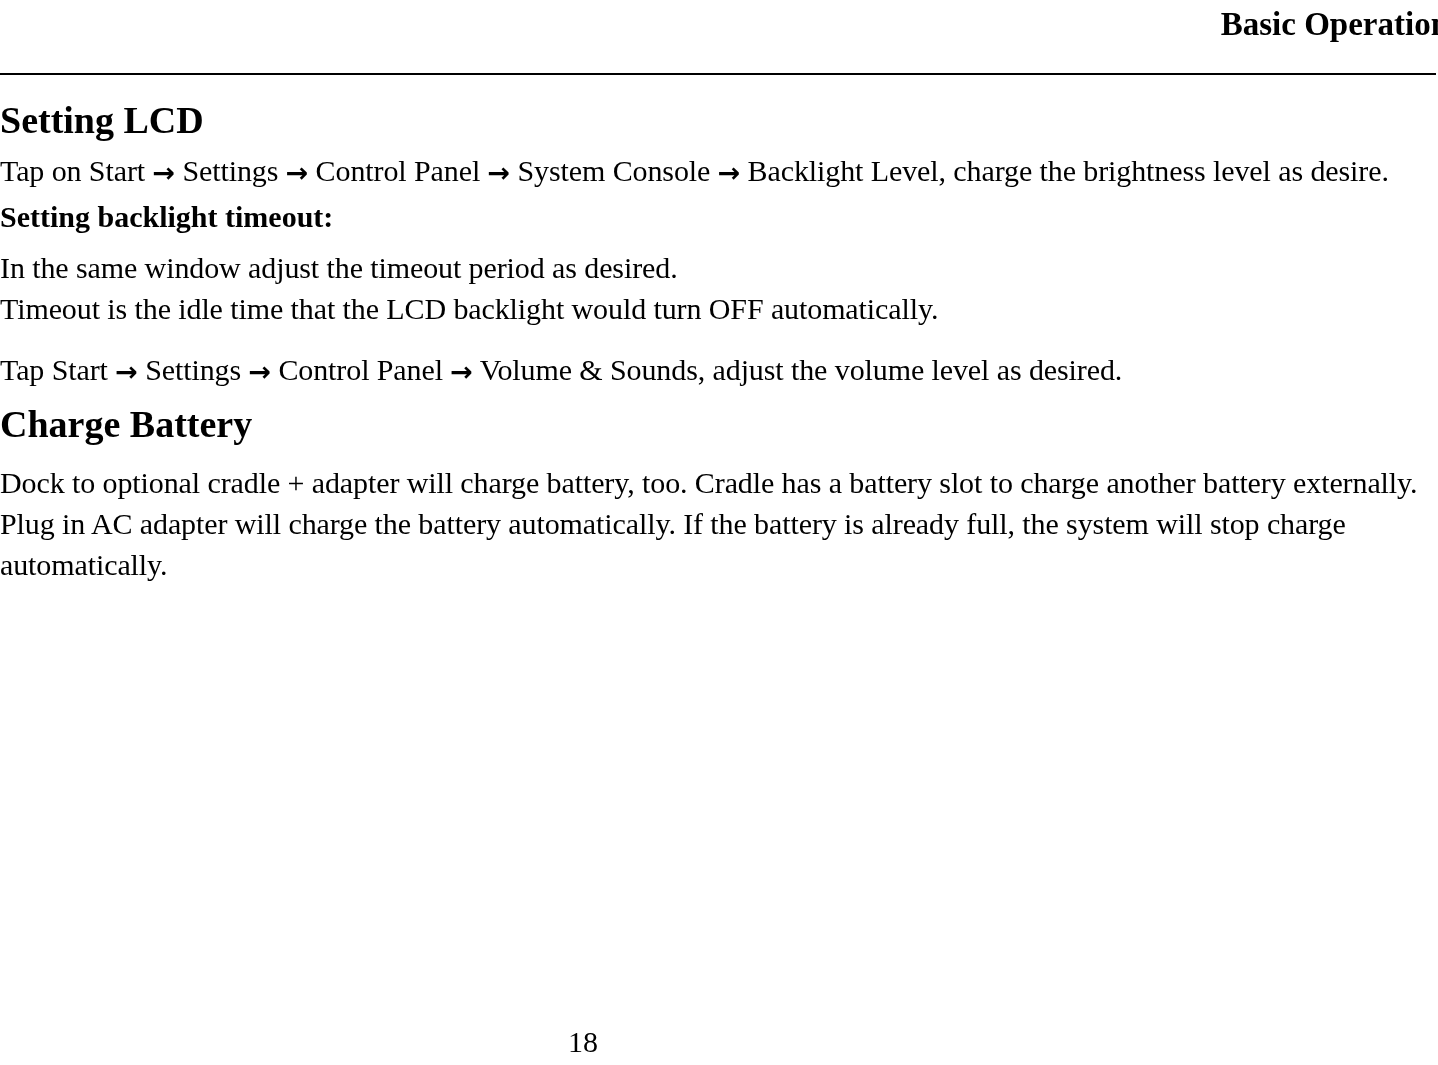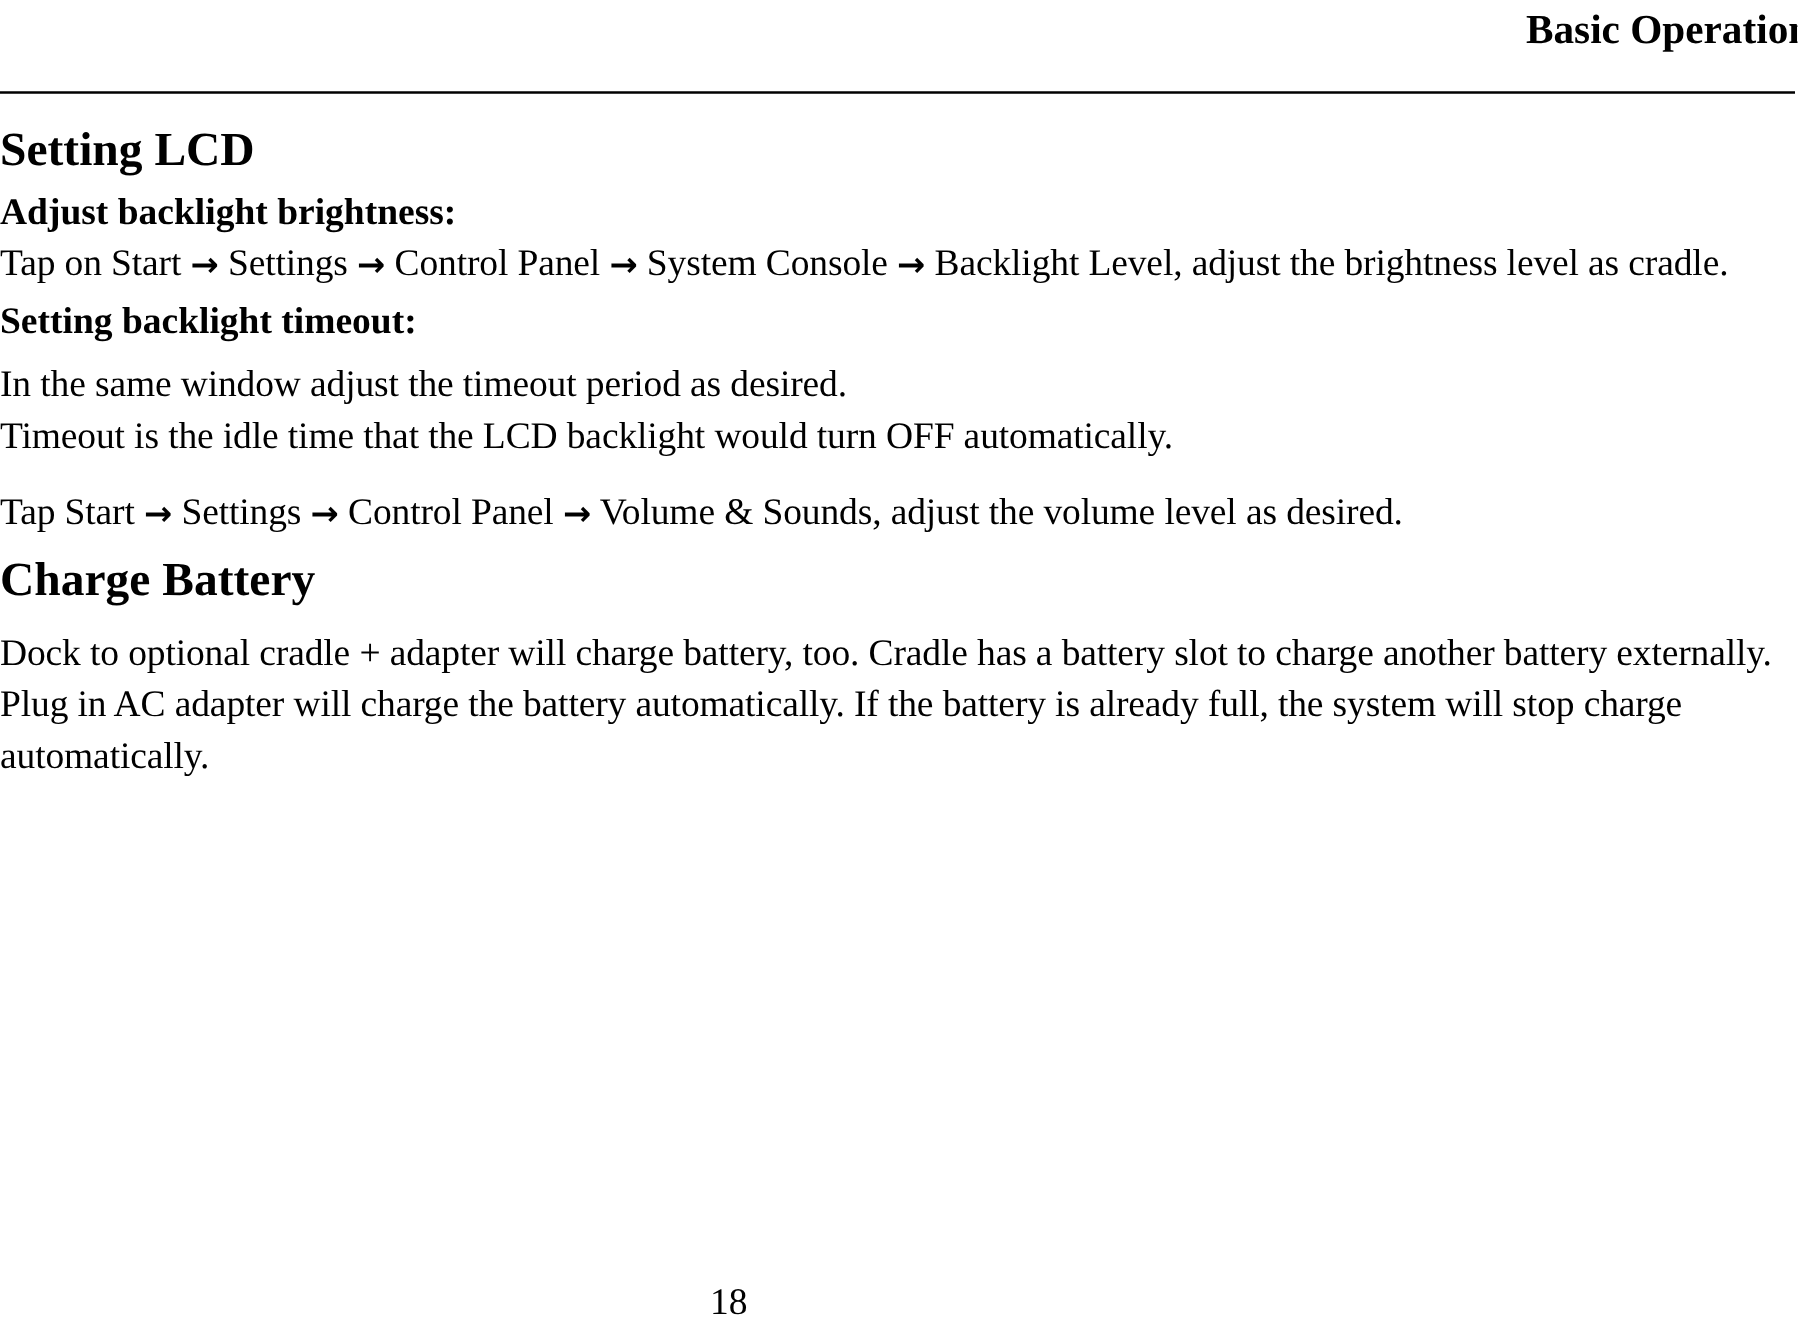--- a/index.html
+++ b/index.html
@@ -119,23 +119,22 @@
     <span class="header-title">Basic Operation</span>
   </div>
   <div class="header-rule"></div>
 
   <div class="content">
 
     <h1 class="section-title">Setting LCD</h1>
 
     <div class="gap-sm"></div>
 
-    <div class="sub-head">Adjust backlight brightness:</div>
 
-    <p class="body-text"><span>Tap on </span><span class="b">Start</span> <span class="arrow">→</span> <span class="b">Settings</span> <span class="arrow">→</span> <span class="b">Control Panel</span> <span class="arrow">→</span> <span class="b">System Console</span> <span class="arrow">→</span> <span class="b">Backlight Level</span><span>, adjust the brightness level as cradle.</span></p>
+    <p class="body-text"><span>Tap on </span><span class="b">Start</span> <span class="arrow">→</span> <span class="b">Settings</span> <span class="arrow">→</span> <span class="b">Control Panel</span> <span class="arrow">→</span> <span class="b">System Console</span> <span class="arrow">→</span> <span class="b">Backlight Level</span><span>, charge the brightness level as desire.</span></p>
 
     <div class="gap-sm"></div>
 
     <div class="sub-head">Setting backlight timeout:</div>
 
     <div class="gap-md"></div>
 
     <p class="body-text">In the same window adjust the timeout period as desired.</p>
     <p class="body-text">Timeout is the idle time that the LCD backlight would turn OFF automatically.</p>
 

